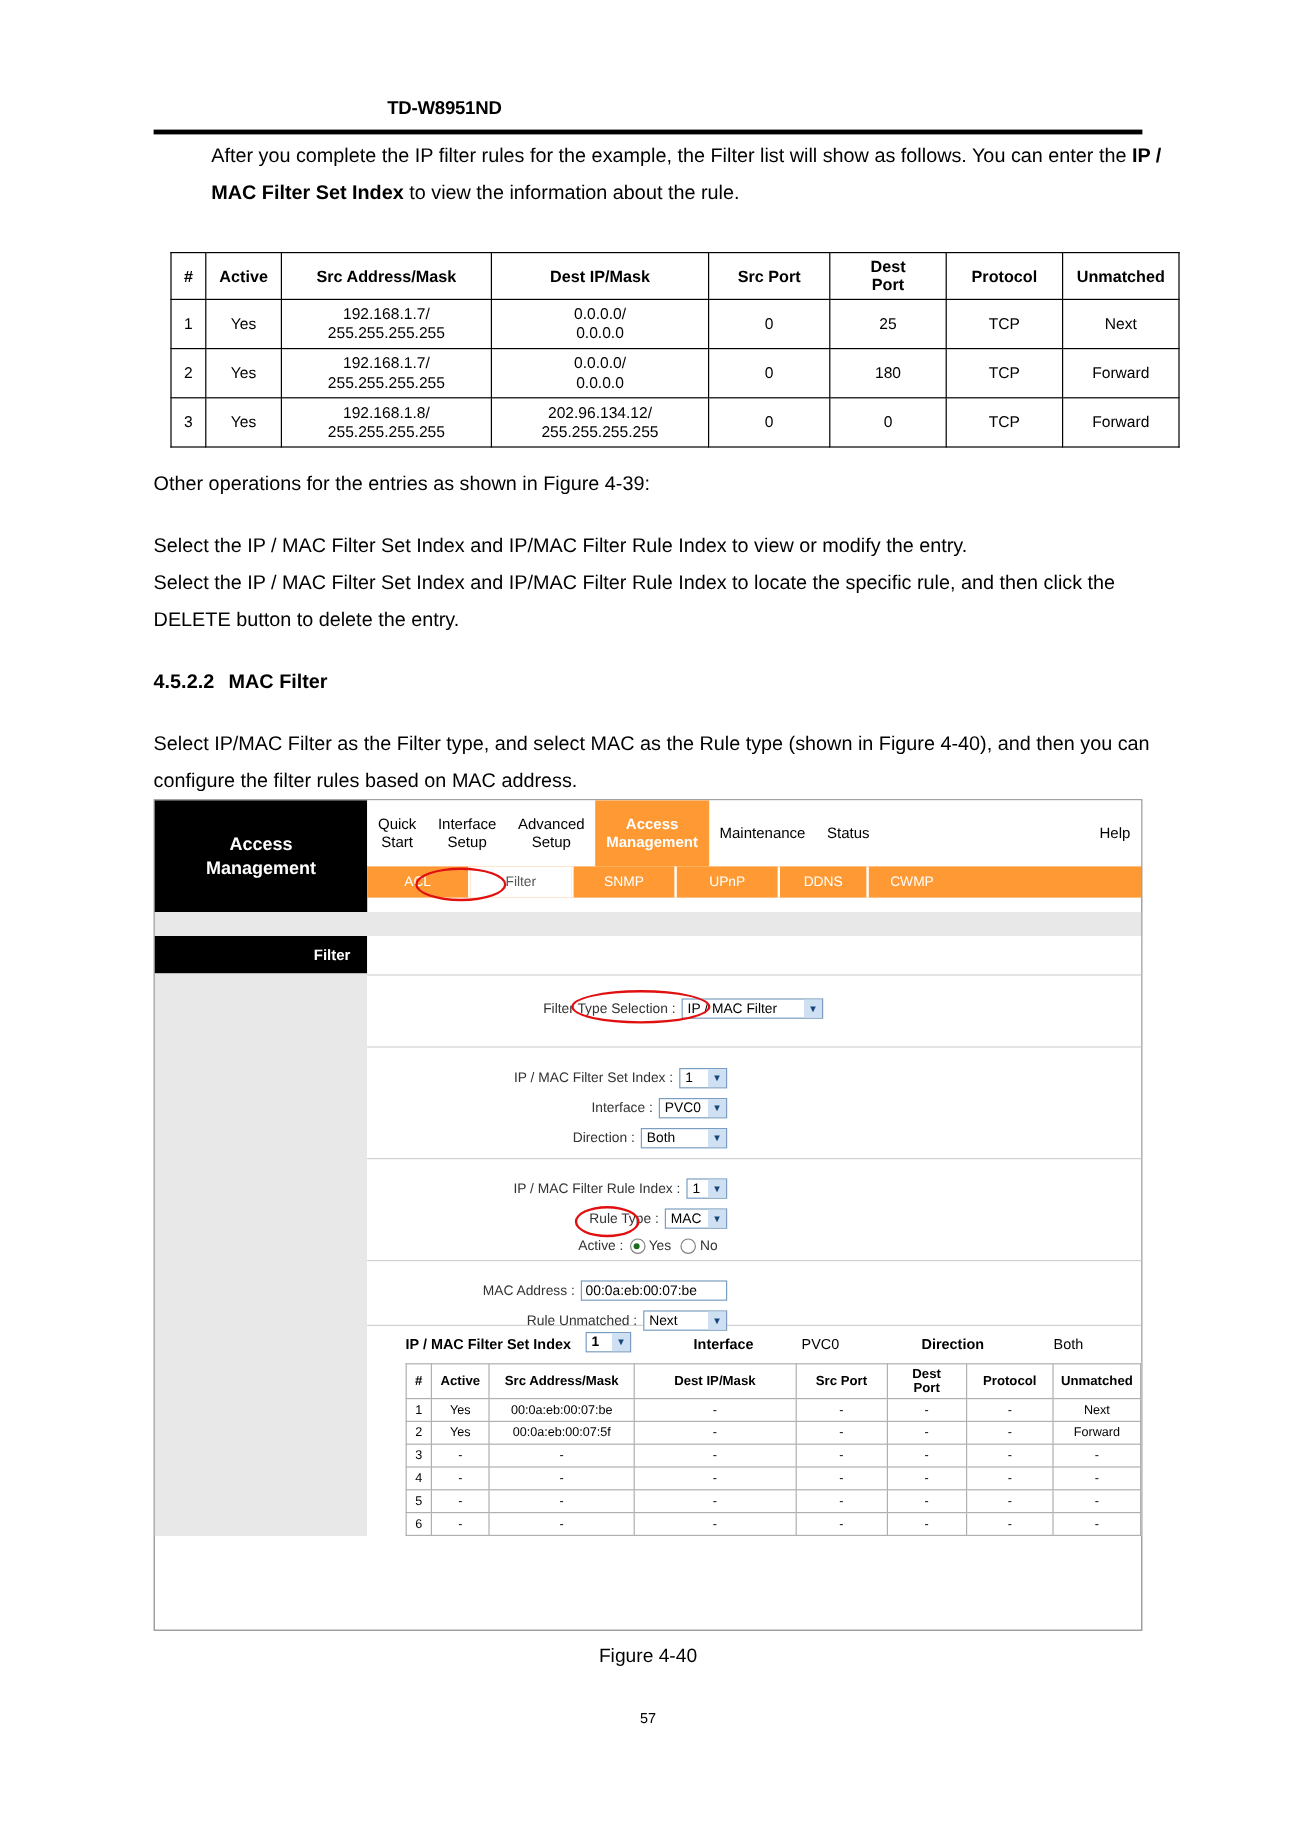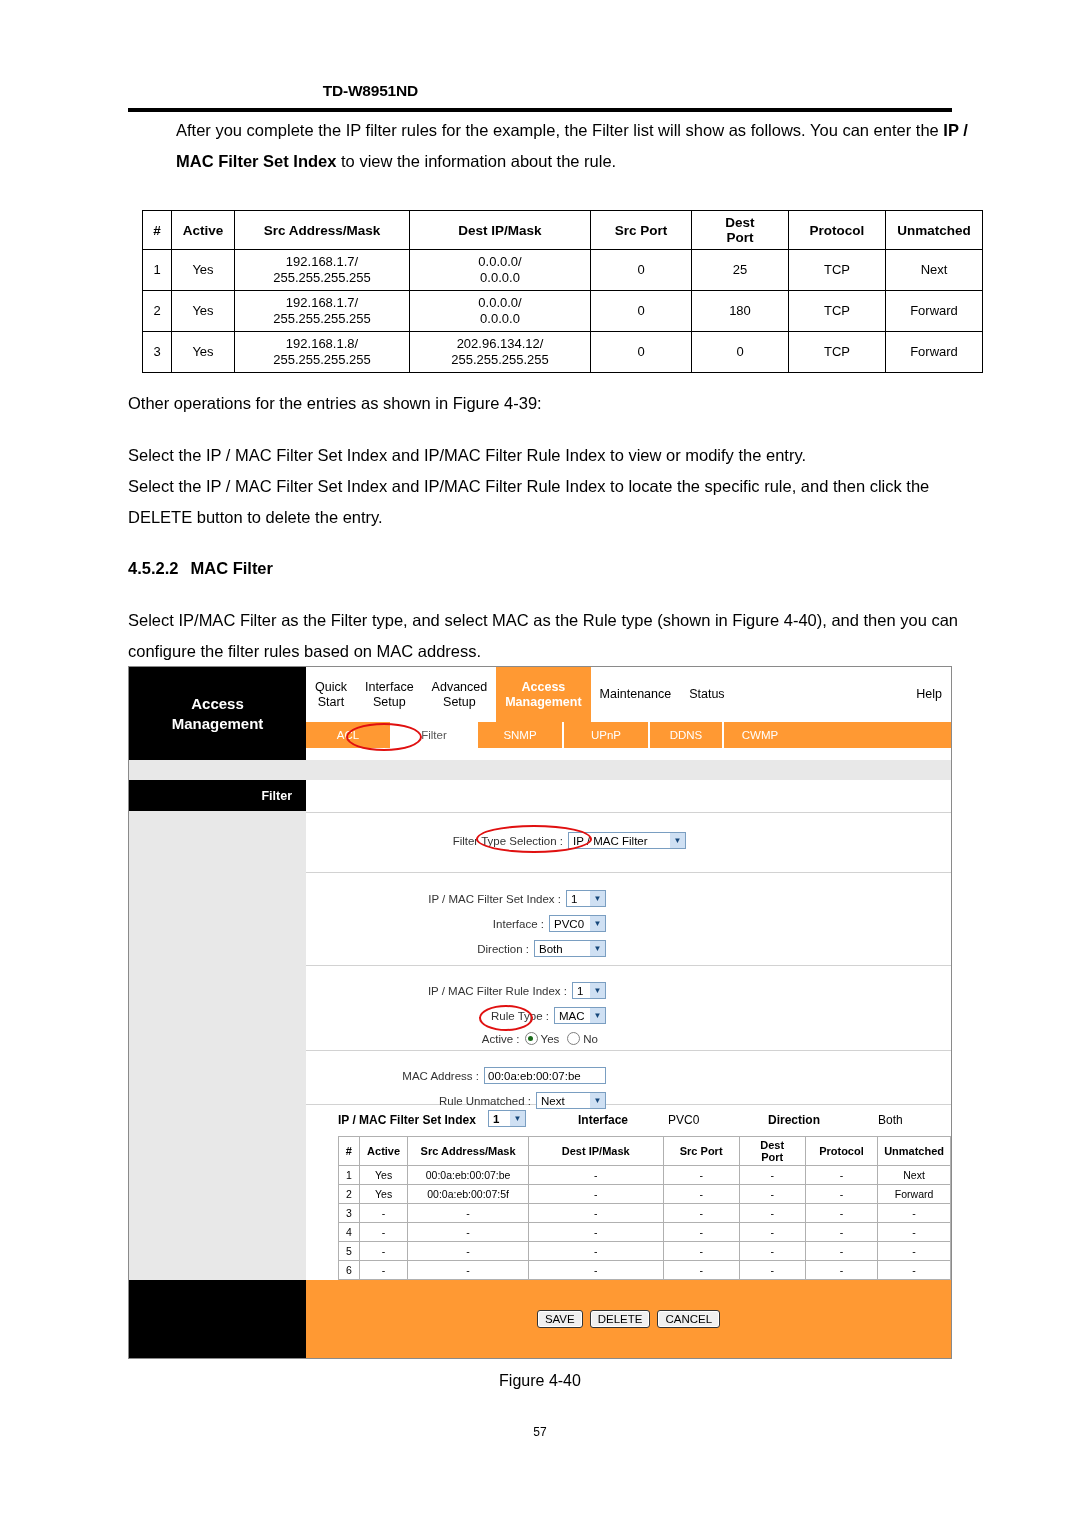--- a/index.html
+++ b/index.html
@@ -494,23 +494,16 @@
           <td>-</td>
           <td>-</td>
         </tr>
       </tbody>
     </table>
   </div>
 
   <div class="ellipse" style="left:347px;top:158px;width:112px;height:24px;"></div>
   <div class="ellipse" style="left:350px;top:338px;width:50px;height:22px;"></div>
 
-  <div class="r-footer">
-    <div class="r-footer-orange">
-      <span class="btn">SAVE</span>
-      <span class="btn">DELETE</span>
-      <span class="btn">CANCEL</span>
-    </div>
-  </div>
 </div>
 
 <div class="figcap">Figure 4-40</div>
 <div class="pagenum">57</div>
 
 </body></html>

